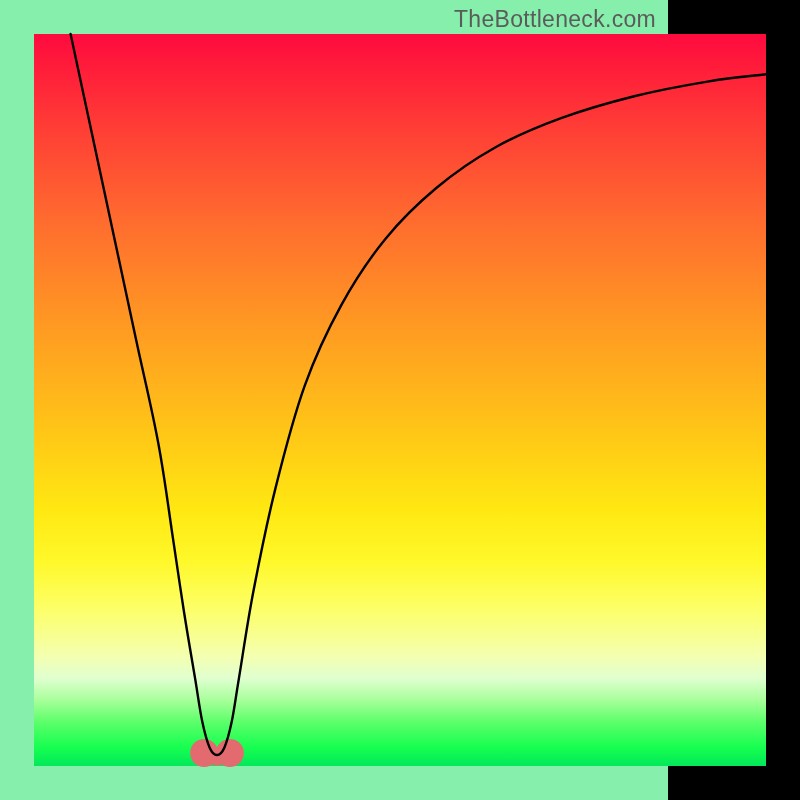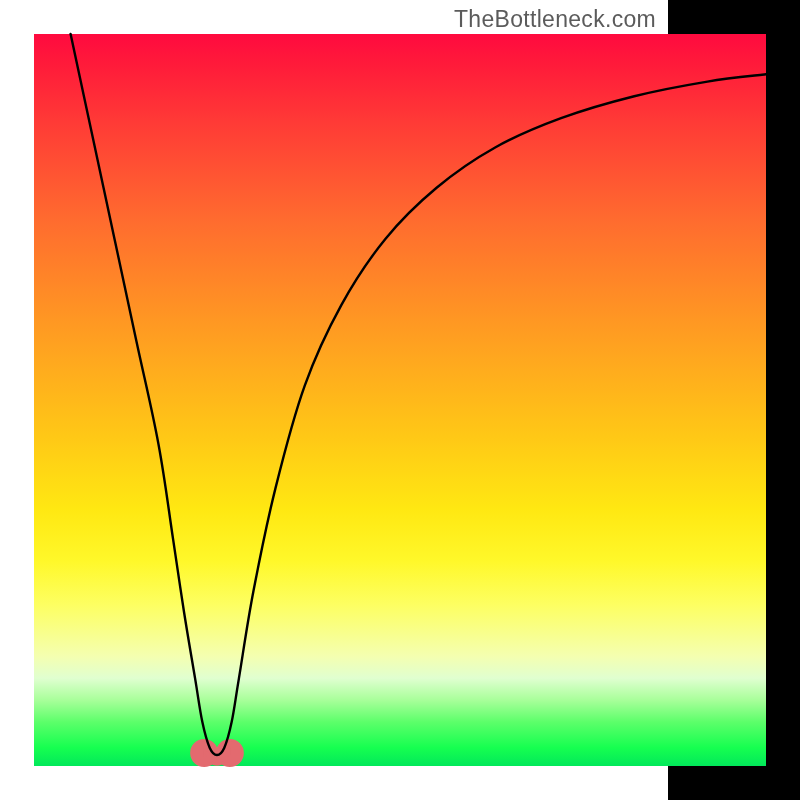--- a/index.html
+++ b/index.html
@@ -8,21 +8,21 @@
     width: 800px;
     height: 800px;
     overflow: hidden;
     background: #000;
     font-family: Arial, Helvetica, sans-serif;
   }
   .frame {
     position: relative;
     width: 668px;
     height: 800px;
-    background: #ffffff;
+    background: #86efac;
   }
   .plot {
     position: absolute;
     left: 34px;
     top: 34px;
     width: 732px;
     height: 732px;
     
     background: linear-gradient(to bottom,
        #ff0a3f 0%,

